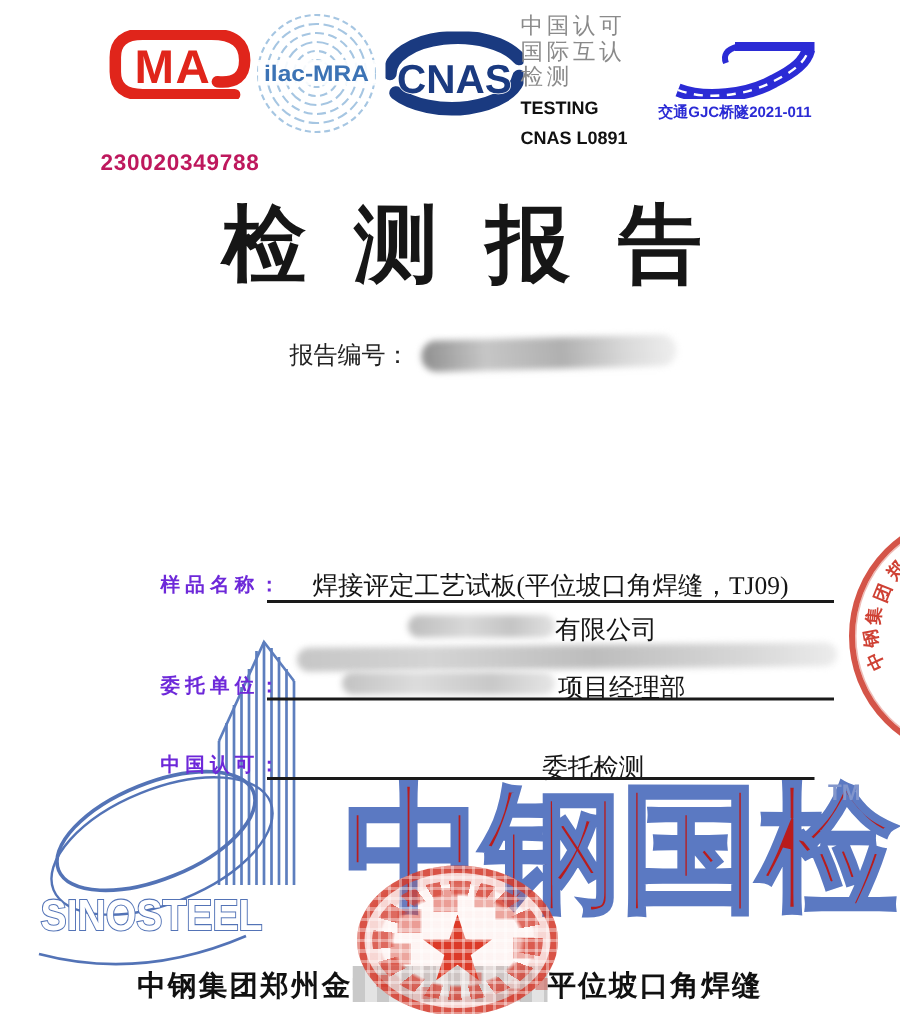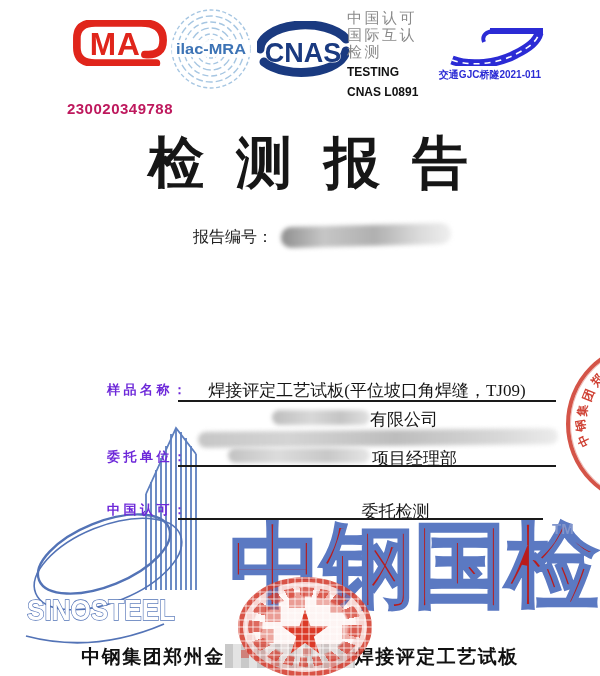--- a/index.html
+++ b/index.html
@@ -205,14 +205,14 @@
 </div>
 
 <div class="abs edge-stamp"></div>
 <span class="edge-char" style="left:592px;top:372px;transform:rotate(-50deg);">郑</span>
 <span class="edge-char" style="left:583px;top:387px;transform:rotate(-68deg);">团</span>
 <span class="edge-char" style="left:577px;top:402px;transform:rotate(-85deg);">集</span>
 <span class="edge-char" style="left:575px;top:417px;transform:rotate(-100deg);">钢</span>
 <span class="edge-char" style="left:578px;top:432px;transform:rotate(-115deg);">中</span>
 
 <div class="abs company-line">
-  <span>中钢集团郑州金</span><span class="company-redact"></span><span>焊接评定工艺试板</span>
+  <span>中钢集团郑州金</span><span class="company-redact"></span><span>平位坡口角焊缝</span>
 </div>
 
 </body></html>

